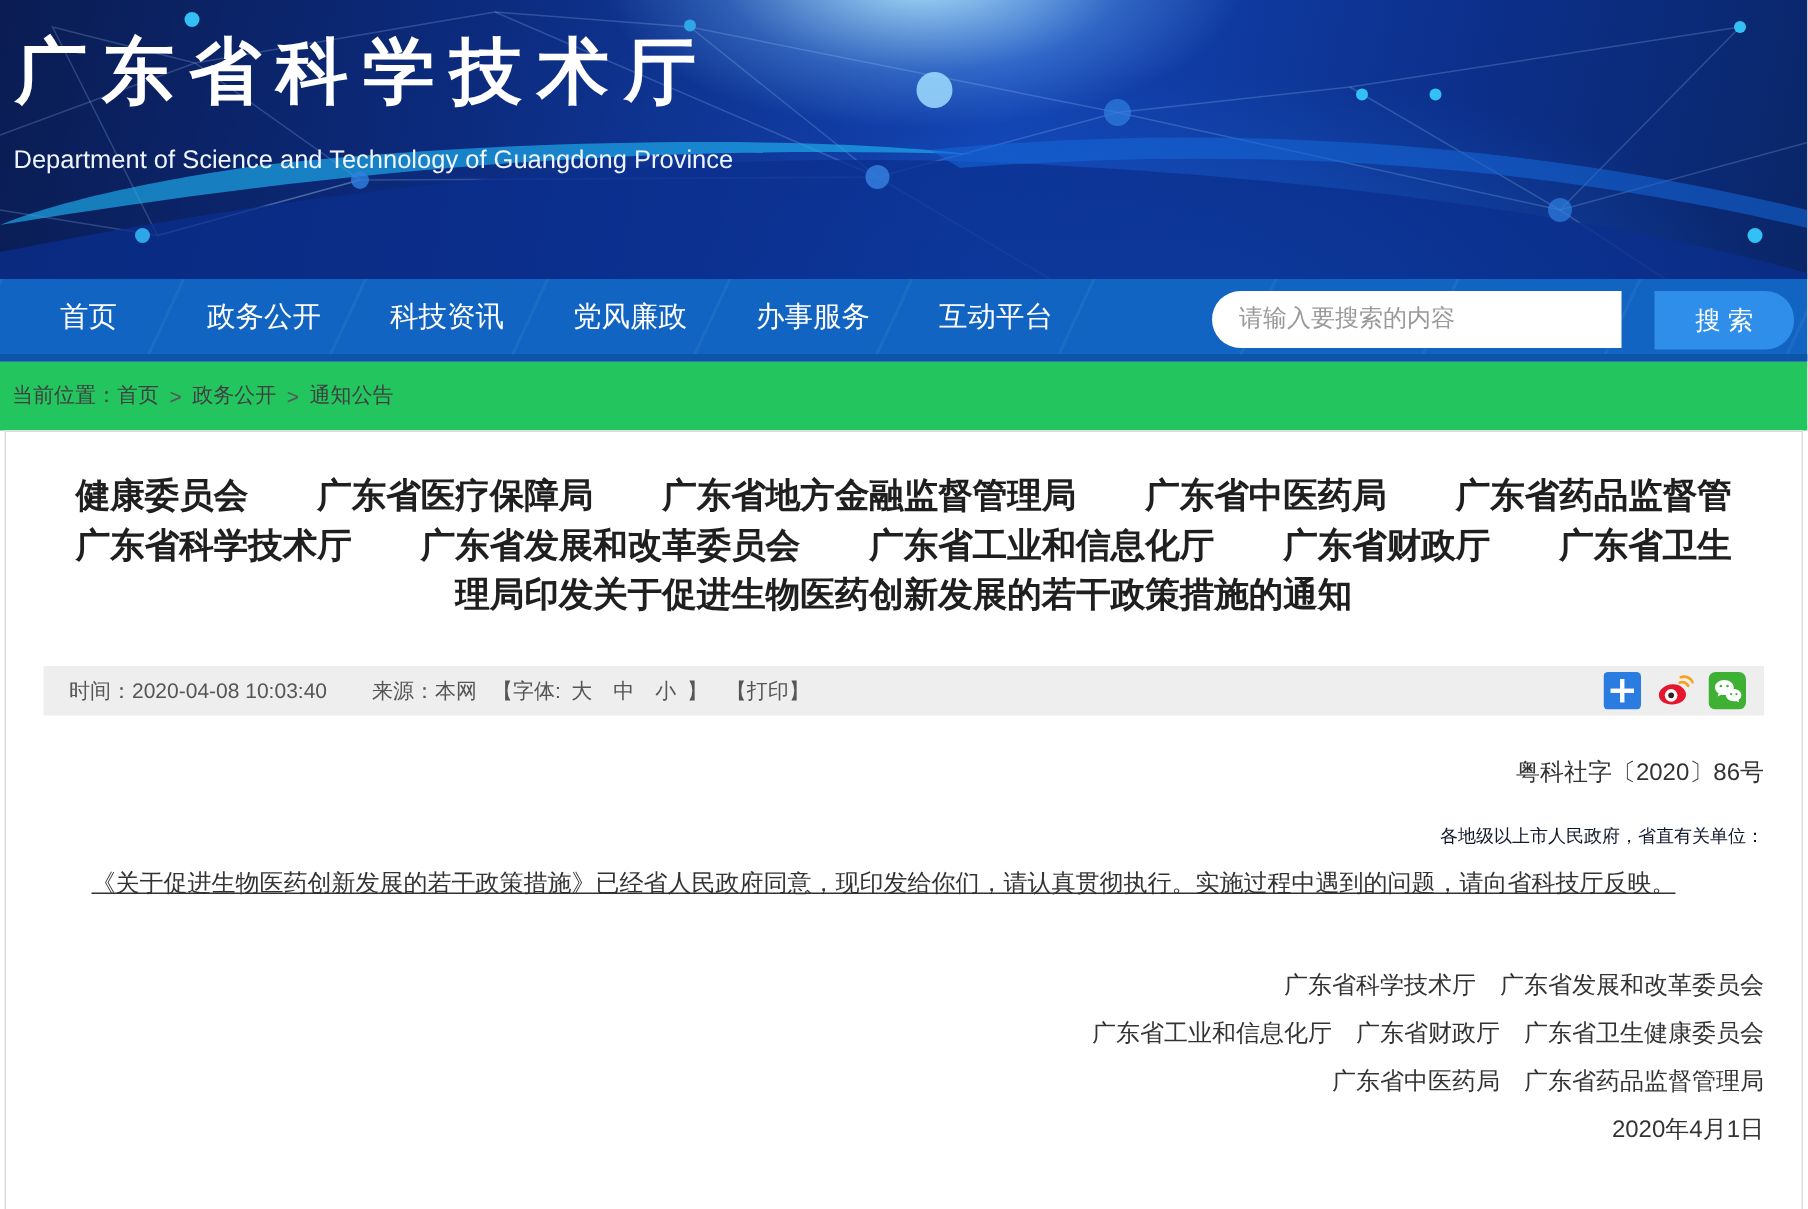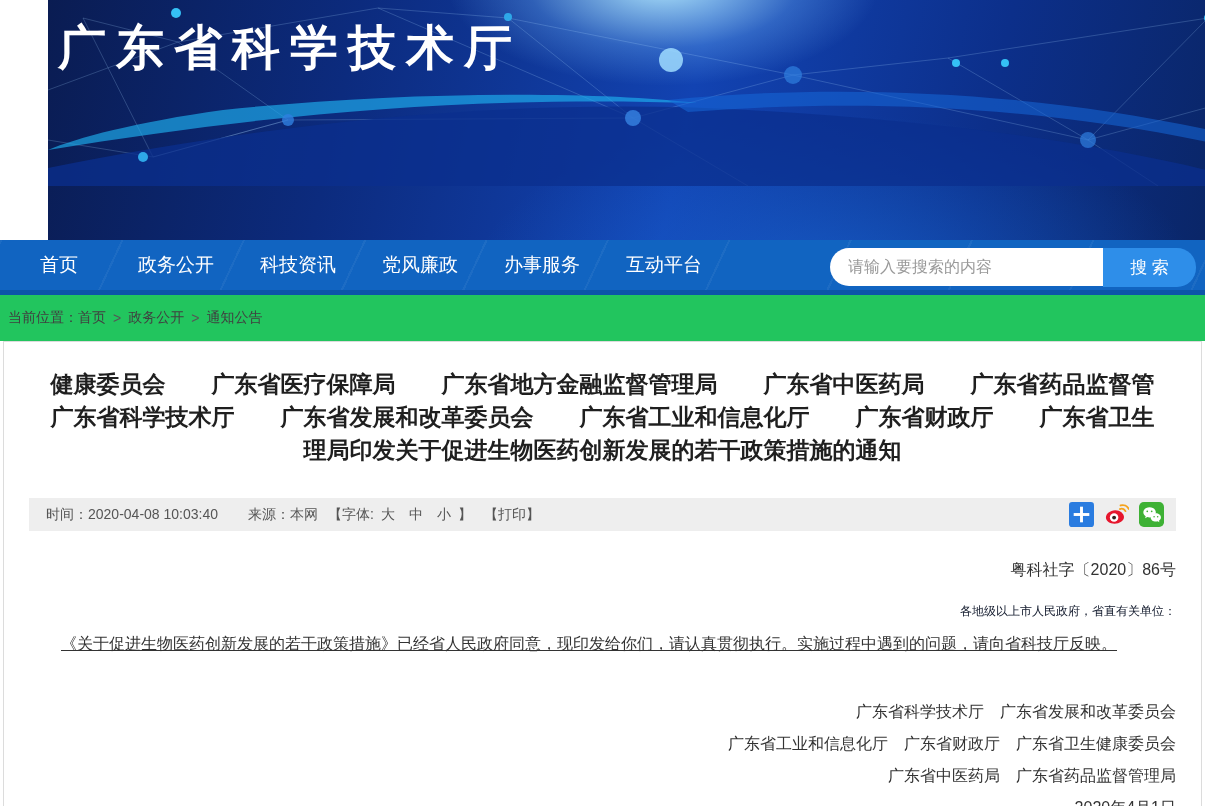--- a/index.html
+++ b/index.html
@@ -1,38 +1,37 @@
 <!DOCTYPE html>
 <html><head>
 <meta charset="utf-8">
 <style>
   * { margin:0; padding:0; box-sizing:border-box; }
   html,body { width:1205px; height:806px; overflow:hidden; background:#fff;
     font-family:"Liberation Sans","DejaVu Sans",sans-serif; }
 
   
-  .header { position:relative; height:240px; overflow:hidden;
+  .header { position:relative; height:186px; overflow:hidden;
     background:
       radial-gradient(ellipse 300px 140px at 615px -15px, rgba(180,235,255,.95), rgba(120,190,255,.30) 45%, rgba(120,190,255,0) 72%),
       radial-gradient(ellipse 560px 260px at 68% 118%, rgba(28,115,225,.55), rgba(28,115,225,0) 65%),
       linear-gradient(102deg, #0a1c52 0%, #0c2b7e 26%, #1243b2 55%, #0c2f8a 80%, #0a2668 100%);
-    margin-left: 48px;
   }
   .header-deco { position:absolute; left:0; top:0; }
   .header-title { position:absolute; left:10px; top:16px; font-size:48px; font-weight:bold;
     color:#fff; letter-spacing:10px; white-space:nowrap; }
   .header-subtitle { position:absolute; left:9px; top:97px; font-size:17px; color:#eef5ff; }
 
   
   .nav { position:relative; height:55px; background:#1164c1; border-bottom:5px solid #0c55a8;
     display:flex; align-items:center; padding-left:40px;
     background-image:repeating-linear-gradient(115deg, rgba(255,255,255,.05) 0 2px, transparent 2px 110px); }
   .nav-item { color:#fff; font-size:19px; margin-right:46px; cursor:pointer; text-decoration:none; white-space:nowrap; }
   .nav-item:first-child { margin-right:60px; }
-  .search-group { position:absolute; right:9px; top:8px; display:flex; height:38px; }
+  .search-group { position:absolute; right:9px; top:8px; display:flex; height:38px;gap:22px; }
   .search-input { width:273px; height:38px; border:none; outline:none; border-radius:19px 0 0 19px;
     padding-left:18px; font-size:16px; color:#333; font-family:inherit; }
   .search-input::placeholder { color:#999; }
   .search-button { width:93px; height:39px; border:none; border-radius:0 19px 19px 0;
     background:#2e8ee9; color:#fff; font-size:17px; cursor:pointer; font-family:inherit; white-space:nowrap; }
 
   
   .breadcrumb { height:46px; display:flex; align-items:center; padding-left:8px;
     font-size:14px; color:#404040; background:#22c55e; }
   .crumb-link { color:#404040; text-decoration:none; cursor:pointer; }
@@ -84,20 +83,21 @@
     <circle cx="585" cy="118" r="8" fill="#3a8ae8" opacity="0.75"></circle>
     <circle cx="745" cy="75" r="9" fill="#2f7fe0" opacity="0.7"></circle>
     <circle cx="1040" cy="140" r="8" fill="#2f7fe0" opacity="0.7"></circle>
     <circle cx="957" cy="63" r="4" fill="#35c0f5"></circle>
     <circle cx="908" cy="63" r="4" fill="#35c0f5"></circle>
     <circle cx="1160" cy="18" r="4" fill="#35c0f5"></circle>
     <circle cx="1170" cy="157" r="5" fill="#35c0f5"></circle>
     <circle cx="623" cy="60" r="12" fill="#9fdcff" opacity="0.85"></circle>
   </svg>
   <div class="header-title">广东省科学技术厅</div>
+  <div class="header-subtitle">Department of Science and Technology of Guangdong Province</div>
 </div>
 
 <div class="nav">
   <a class="nav-item">首页</a>
   <a class="nav-item">政务公开</a>
   <a class="nav-item">科技资讯</a>
   <a class="nav-item">党风廉政</a>
   <a class="nav-item">办事服务</a>
   <a class="nav-item">互动平台</a>
   <div class="search-group">

